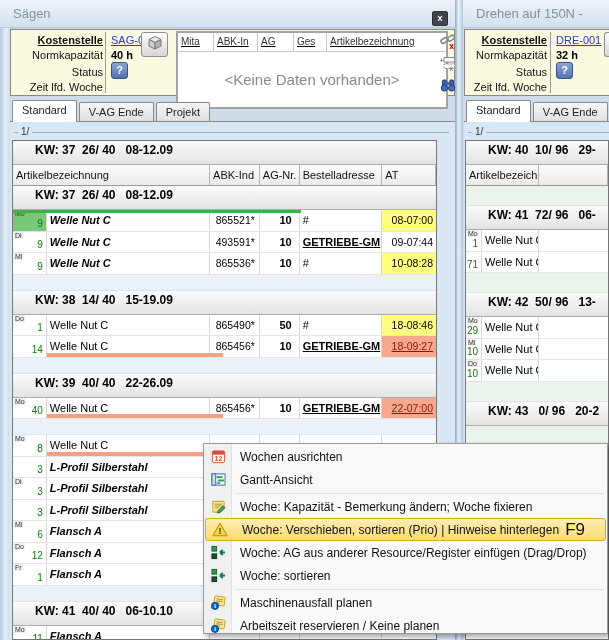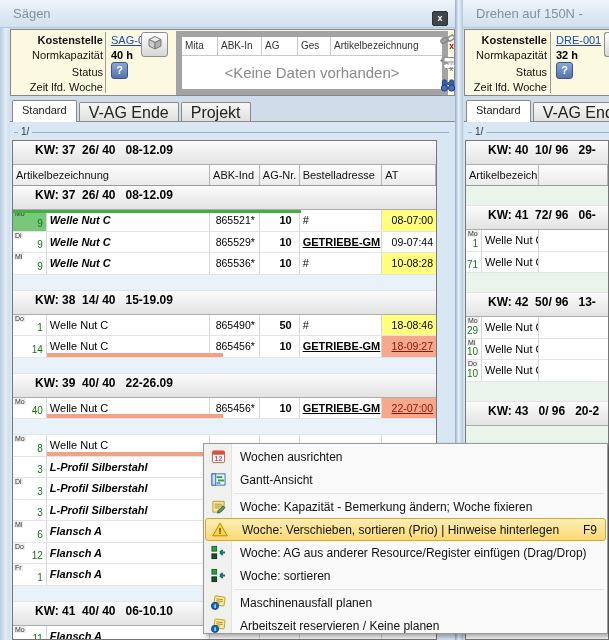--- a/index.html
+++ b/index.html
@@ -21,45 +21,45 @@
   #divider { left:455px; width:8px; top:0; background:linear-gradient(90deg,#93accc,#e8f0f9 45%,#b3c8de); }
 
   
   .infobox { position:absolute; top:29px; height:67px; background:#fbf9df; border:1px solid #888; }
   #lp-infobox { left:10px; width:445px; }
   #rp-infobox { left:464px; width:145px; border-right:none; }
   .inforow { position:absolute; font-size:11px; color:#111; }
   .ilabel { display:inline-block; text-align:right; }
   #lp-infobox .ilabel { width:88px; }
   #rp-infobox .ilabel { width:80px; }
-  .ilabel.strong { font-weight:bold; }
+  .ilabel.strong { font-weight:bold; text-decoration:underline; }
   .ivalue { position:absolute; font-size:11px; }
   .ivalue.bold { font-weight:bold; }
   .link { color:#1a45c8; text-decoration:underline; cursor:pointer; }
   .vrule { position:absolute; top:2px; bottom:2px; width:1px; background:#9a9a9a; }
   #lp-infobox .vrule { left:94px; } #rp-infobox .vrule { left:85px; }
   .helpbtn { position:absolute; width:17px; height:17px; border-radius:3px; border:1px solid #3a5483;
              background:linear-gradient(#8ba7d6,#5273ae); color:#fff; font-weight:bold; font-size:11px;
              text-align:center; line-height:15px; cursor:pointer; }
   .cubebtn { position:absolute; width:27px; height:25px; border:1px solid #8f8f8f; border-radius:3px;
              background:linear-gradient(#ffffff,#d6d6d6); display:flex; align-items:center; justify-content:center; cursor:pointer; }
   
-  #minigrid { position:absolute; left:165px; top:1px; width:272px; height:64px; background:#fff; border:6px solid #a3a3a3; }
+  #minigrid { position:absolute; left:165px; top:1px; width:272px; height:78px; background:#fff; border:2px solid #a3a3a3;text-decoration:underline; }
   #minigrid .mrow { display:flex; height:19px; border-bottom:1px solid #c9c9c9; }
   #minigrid .mh { font-size:10px; color:#333; border-right:1px solid #c9c9c9; padding:3px 2px 0 3px;
                   overflow:hidden; white-space:nowrap; }
   #minigrid .membody { position:absolute; left:0; right:0; top:19px; bottom:0; display:flex;
                        align-items:center; justify-content:center; font-size:15px; color:#8a8a8a;text-align:right; }
   .tools { position:absolute; left:440px; top:33px; width:16px; }
   .toolbtn { width:16px; height:16px; margin-bottom:6px; cursor:pointer; }
 
   
   .tabrow { position:absolute; top:100px; height:22px; display:flex; align-items:flex-end; }
   #lp-tabrow { left:12px; } #rp-tabrow { left:466px; }
-  .tab { height:20px; font-size:16px; line-height:19px; padding:0 9px; background:linear-gradient(#f7f7f7,#dfdfdf);
+  .tab { height:20px; font-size:11px; line-height:19px; padding:0 9px; background:linear-gradient(#f7f7f7,#dfdfdf);
          border:1px solid #898989; border-bottom:none; border-radius:2px 2px 0 0; margin-right:2px;
          color:#222; white-space:nowrap; cursor:pointer; }
   .tab.active { height:22px; background:#fff; font-size:11px; z-index:3; position:relative; }
   .tabpane { position:absolute; top:121px; bottom:0; background:#d9e6f3; border-top:1px solid #8a8a8a; }
   #lp-pane { left:10px; width:445px; } #rp-pane { left:464px; width:145px; }
   .groupline { position:absolute; top:10px; height:1px; background:#9fb0bf; }
   .grouplbl { position:absolute; top:4px; font-size:10px; color:#333; background:inherit; padding:0 3px; z-index:2; }
 
   
   .ptable { position:absolute; top:18px; bottom:0; background:#fff; border:1px solid #767676; overflow:hidden; }
@@ -97,21 +97,21 @@
   .topbar { position:absolute; left:0; top:0; width:288px; height:3px; background:#43b043; z-index:2; }
   .ubar { position:absolute; left:34px; bottom:0; width:176px; height:4px; background:#f2a185; z-index:2; }
 
   
   #ctxmenu { position:absolute; left:203px; top:443px; width:405px; height:191px; background:#f9f9f9;
              border:1px solid #9a9a9a; box-shadow:3px 3px 5px rgba(0,0,0,.35); z-index:20; padding:1px 0; }
   #ctxmenu .gutter { position:absolute; left:0; top:0; bottom:0; width:28px; background:#f0f0ee; border-right:1px solid #e2e2e0; }
   .mi { position:relative; display:flex; align-items:center; height:23px; font-size:12px; color:#111; cursor:pointer; }
   .mi .mic { width:28px; display:flex; align-items:center; justify-content:center; flex:none; }
   .mi .mlabel { padding-left:8px; white-space:nowrap; overflow:hidden; }
-  .mi .mshort { margin-left:auto; padding-right:8px; font-size:12px; color:#111; }
+  .mi .mshort { margin-left:auto; padding-right:20px; font-size:17px; color:#111; }
   .mi.hl { background:linear-gradient(#fdeeb3,#fcd975); border:1px solid #d9a62c; border-radius:3px;
            margin:0 1px; height:23px; }
   .msep { height:4px; position:relative; }
   .msep::after { content:""; position:absolute; left:31px; right:3px; top:2px; border-top:1px solid #e1e1e1; }
 </style>
 </head>
 <body>
 
 <div id="stage">
 
@@ -220,21 +220,21 @@
           <div class="cag">10</div>
           <div class="caddr">#</div>
           <div class="cat at-yellow">08-07:00</div>
         </div>
         <div class="trow">
           <div class="cday">
             <span class="d">Di</span>
             <span class="n">9</span>
           </div>
           <div class="carticle bold-italic">Welle Nut C</div>
-          <div class="cabk">865529*</div>
+          <div class="cabk">493591*</div>
           <div class="cag">10</div>
           <div class="caddr alink">GETRIEBE-GM</div>
           <div class="cat">09-07:44</div>
         </div>
         <div class="trow">
           <div class="cday">
             <span class="d">Mi</span>
             <span class="n">9</span>
           </div>
           <div class="carticle bold-italic">Welle Nut C</div>

